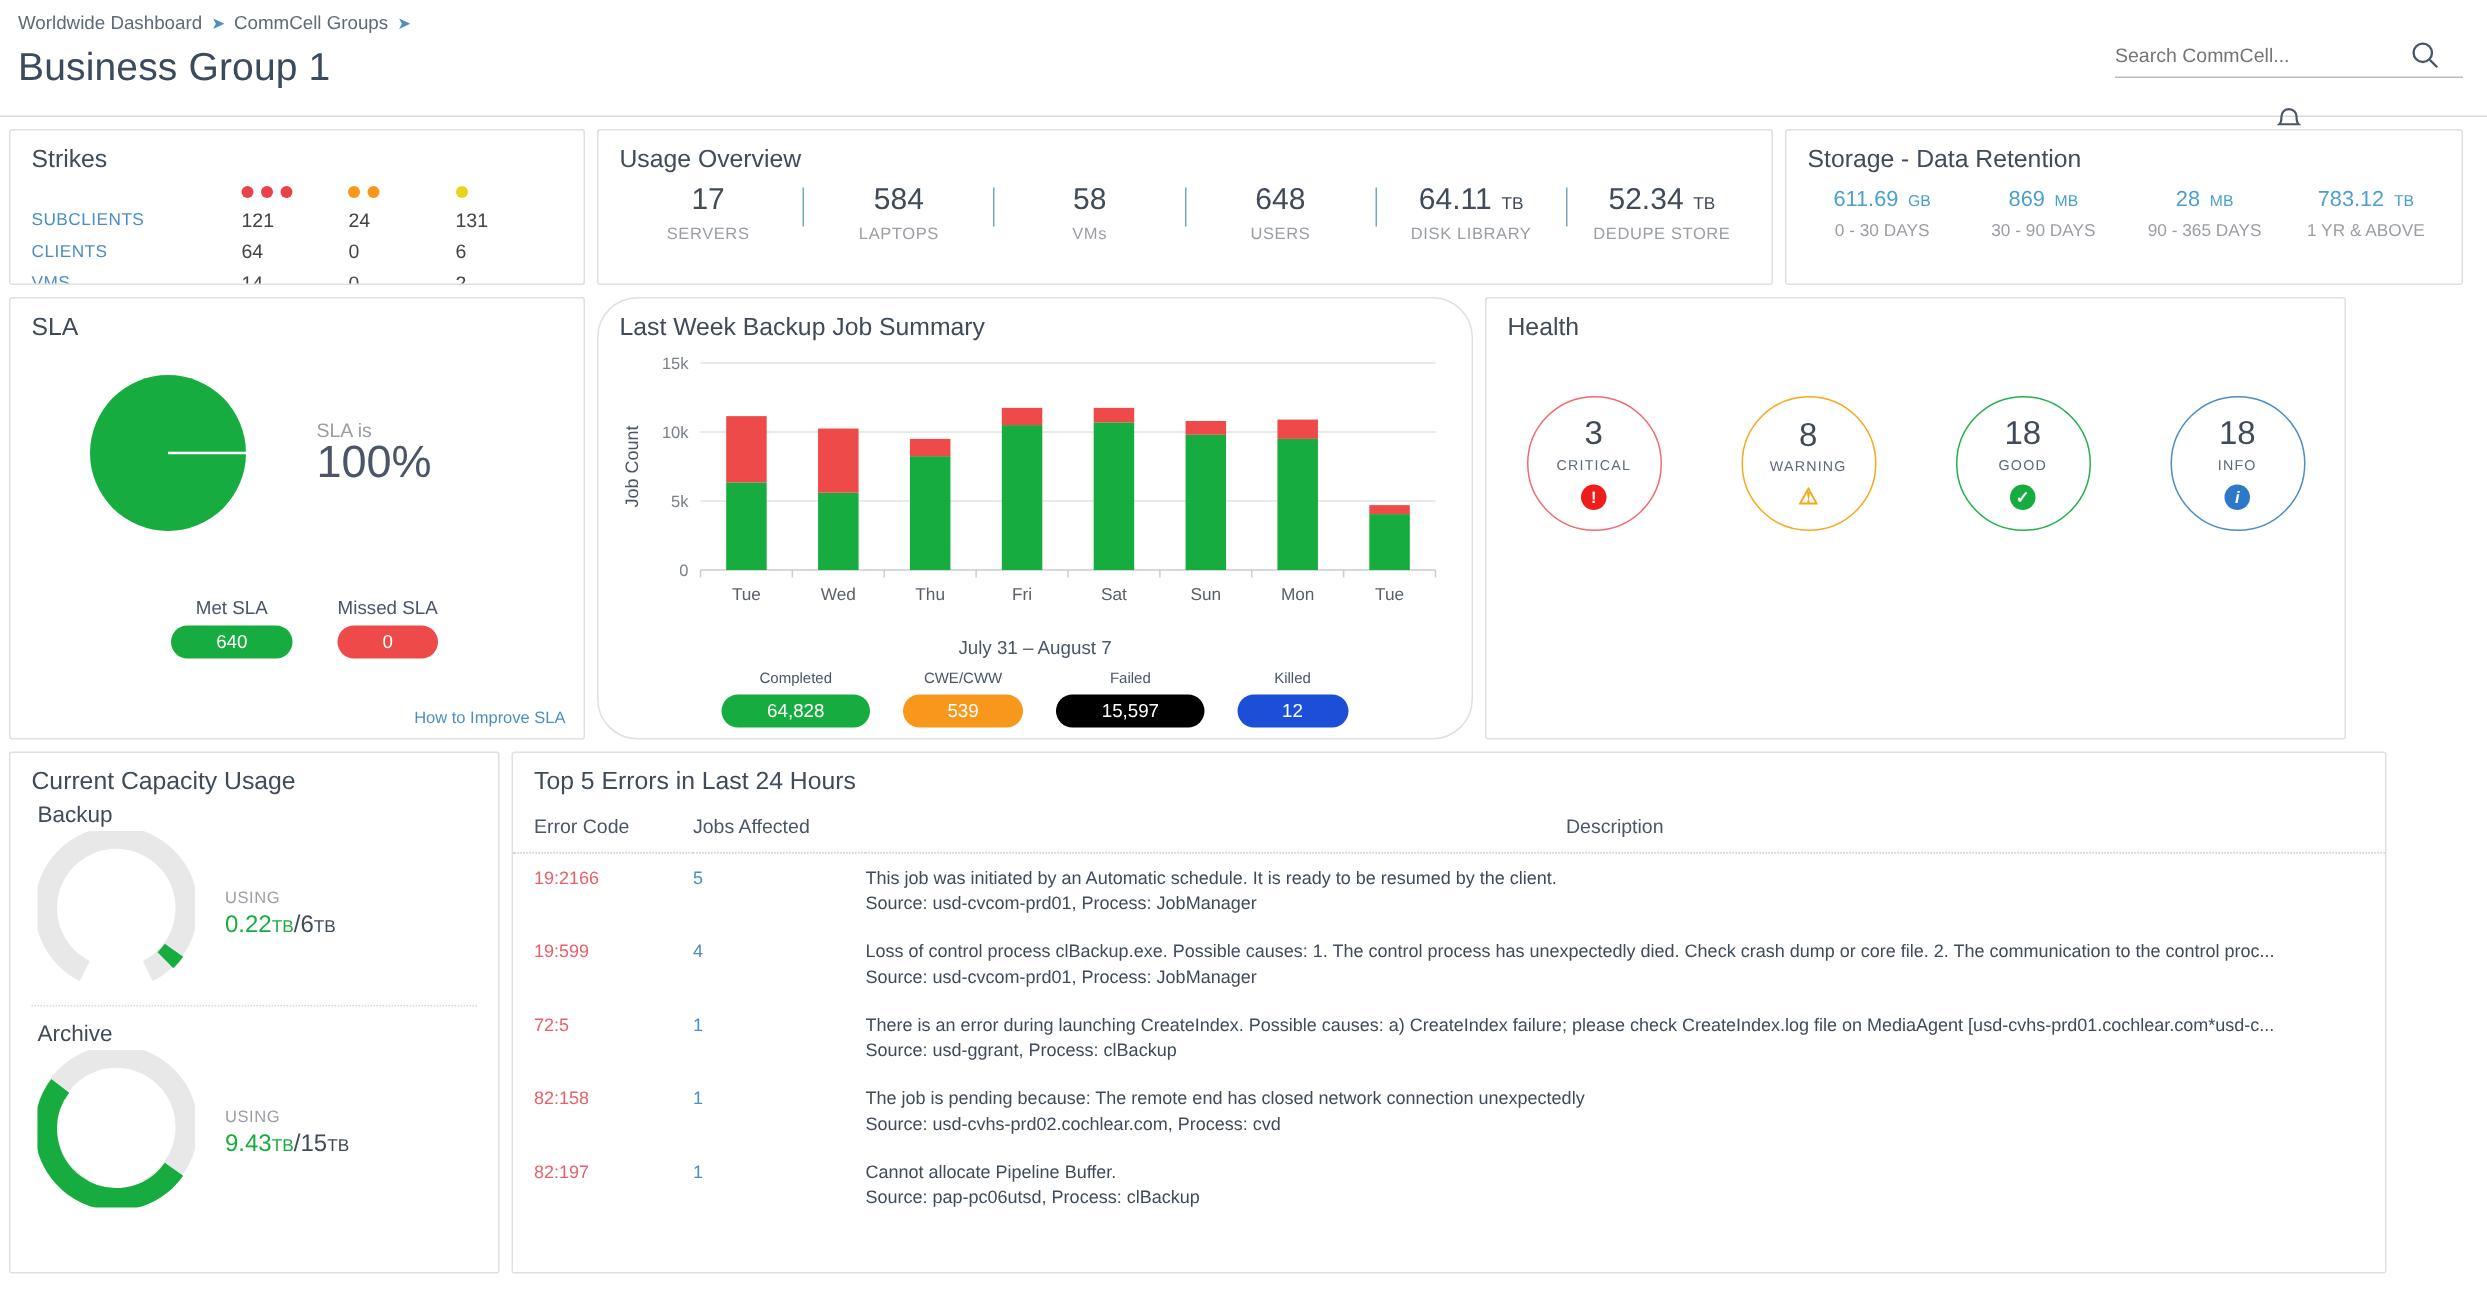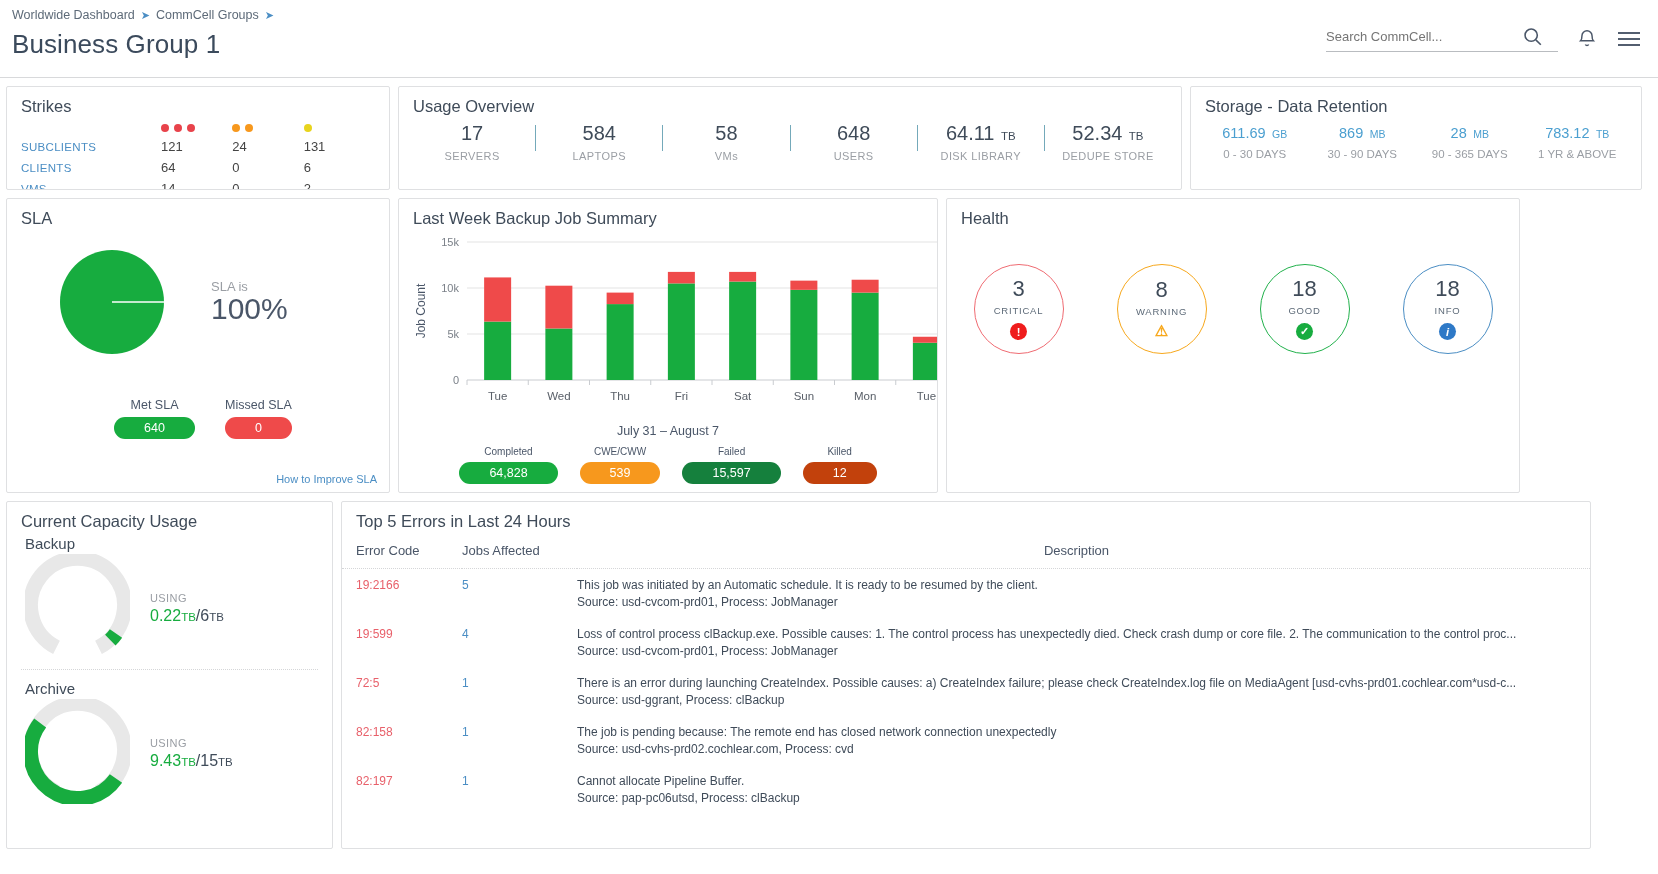--- a/index.html
+++ b/index.html
@@ -18,21 +18,21 @@
   }
   .breadcrumb { display: flex; align-items: center; font-size: 12.5px; color: #5d6a78; gap: 6px; }
   .bc-link { color: #5d6a78; }
   .bc-sep { color: #4b8ec4; font-size: 11px; }
   .page-title {
     font-size: 26px; color: #3b4a5c; font-weight: 400;
     margin-top: 7px; letter-spacing: .1px;
   }
   .header-right {
     position: absolute; right: 16px; top: 26px;
-    display: flex; align-items: center; gap: 18px;
+    display: flex; align-items: center; gap: 18px; flex-direction: column;
   }
   .search-box {
     width: 232px; border-bottom: 1px solid #b9bcc0;
     display: flex; align-items: center; padding-bottom: 4px;
   }
   .search-box input {
     border: none; outline: none; font-size: 13px; color: #8a9099;
     font-family: "Liberation Sans", sans-serif; width: 196px; background: transparent;
   }
   .icon-btn { color: #5d6a78; cursor: pointer; display: flex; align-items: center; }
@@ -92,21 +92,21 @@
   .pill {
     display: inline-block; min-width: 66px; padding: 4px 30px; border-radius: 11px;
     color: #fff; font-size: 12.5px; text-align: center;
   }
   .improve-link {
     position: absolute; right: 12px; bottom: 7px;
     font-size: 11px; color: #4b8ec4; text-decoration: none;
   }
 
   
-  .chartcard { width: 540px; }
+  .chartcard { width: 584px; border-radius: 27px; }
   .chart-area { position: relative; padding-left: 10px; }
   .legend-row { display: flex; justify-content: center; gap: 22px; margin-top: 8px; }
   .legend-item { text-align: center; }
   .legend-lbl { font-size: 10px; color: #4a5668; margin-bottom: 5px; }
   .range-lbl { text-align: center; font-size: 12.5px; color: #4a5668; margin-top: 2px; }
 
   
   .health { width: 574px; }
   .health-row { display: flex; justify-content: space-around; align-items: center; padding-top: 36px; }
   .health-circle {
@@ -387,25 +387,25 @@
         <div class="legend-item">
           <div class="legend-lbl">Completed</div>
           <span class="pill" style="background:#17ac3f">64,828</span>
         </div>
         <div class="legend-item">
           <div class="legend-lbl">CWE/CWW</div>
           <span class="pill" style="background:#f7981d">539</span>
         </div>
         <div class="legend-item">
           <div class="legend-lbl">Failed</div>
-          <span class="pill" style="background:#15803d">15,597</span>
+          <span class="pill" style="background:#000000">15,597</span>
         </div>
         <div class="legend-item">
           <div class="legend-lbl">Killed</div>
-          <span class="pill" style="background:#c2410c">12</span>
+          <span class="pill" style="background:#1d4ed8">12</span>
         </div>
       </div>
     </div>
 
     <div class="card health">
       <div class="card-title">Health</div>
       <div class="health-row">
         <div class="health-circle" style="border-color:#ef6b72">
           <div class="health-num">3</div>
           <div class="health-lbl">CRITICAL</div>

